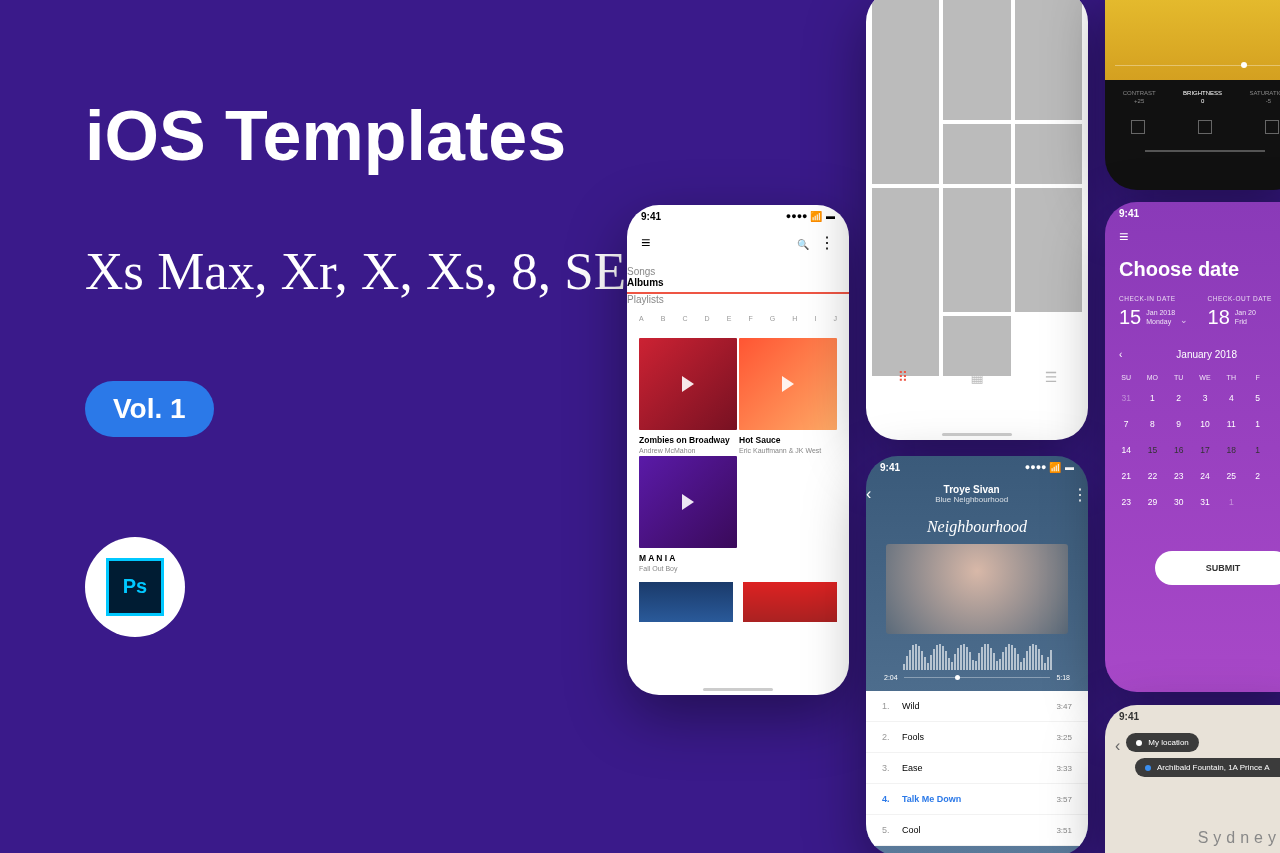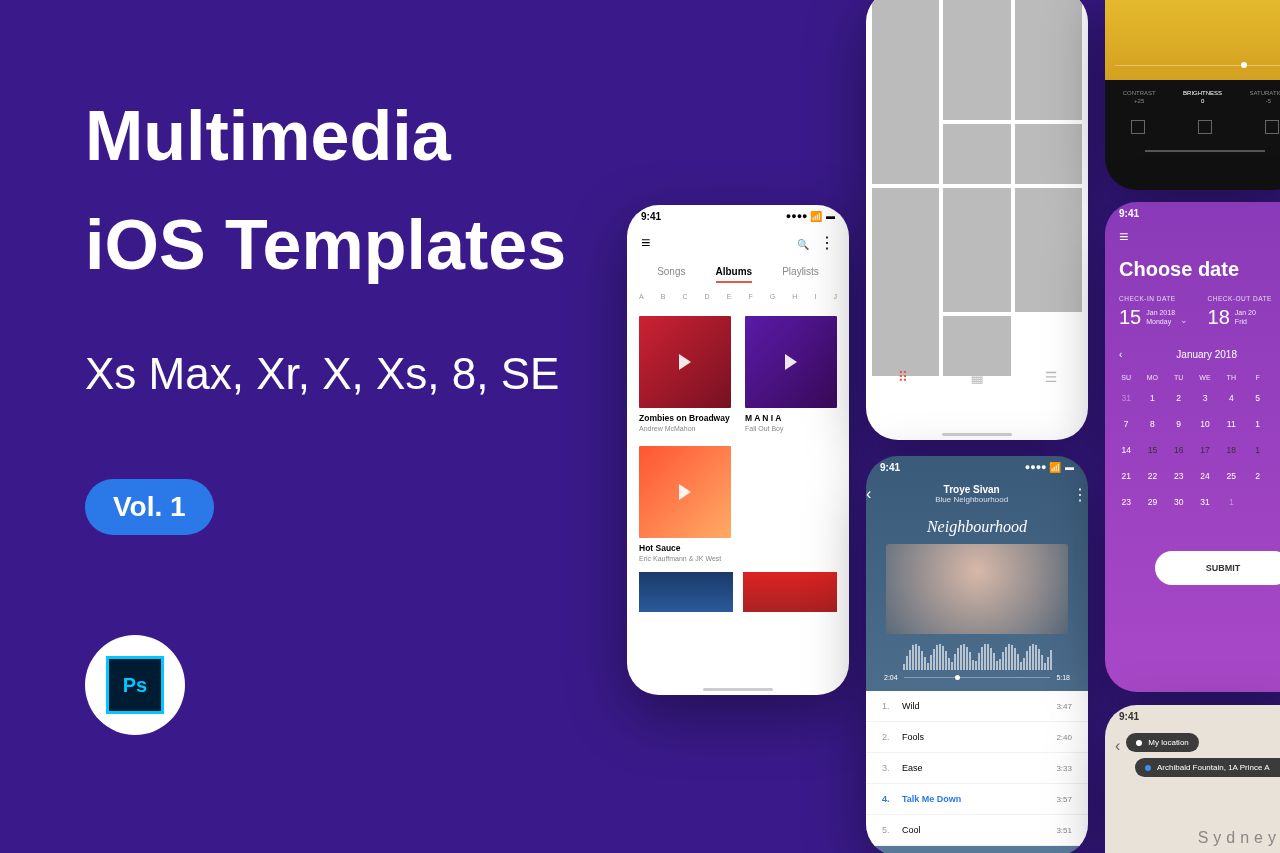--- a/index.html
+++ b/index.html
@@ -1,37 +1,37 @@
 <!DOCTYPE html>
 <html><head>
 <meta charset="utf-8">
 <style>
 * { margin: 0; padding: 0; box-sizing: border-box; font-family: -apple-system, BlinkMacSystemFont, "Segoe UI", Helvetica, Arial, sans-serif; }
 body { width: 1280px; height: 853px; background: #3a1a8a; position: relative; overflow: hidden; }
 
 .left-panel { position: absolute; left: 85px; top: 82px; color: #fff; }
 .brand { font-size: 32px; font-weight: 800; font-style: italic; letter-spacing: 1px; margin-bottom: 95px; }
 .headline { font-size: 70px; font-weight: 600; line-height: 1.55; margin-bottom: 50px; }
-.subhead { font-size: 44px; font-weight: 300; margin-bottom: 80px; }
+.subhead { font-size: 53px; font-weight: 300; margin-bottom: 80px; font-family: Liberation Serif, serif; }
 .badge { display: inline-block; background: #2b79e8; color: #fff; padding: 12px 28px; font-size: 28px; font-weight: 600; border-radius: 32px; margin-bottom: 100px; }
 .ps-icon { width: 100px; height: 100px; border-radius: 50%; background: #fff; display: flex; align-items: center; justify-content: center; }
 .ps-box { width: 58px; height: 58px; background: #001c33; border: 3px solid #00c8ff; display: flex; align-items: center; justify-content: center; color: #00c8ff; font-weight: 700; font-size: 20px; }
 
 .phone { position: absolute; background: #fff; border-radius: 32px; box-shadow: 0 20px 60px rgba(0,0,0,.4); overflow: hidden; }
 .statusbar { display: flex; justify-content: space-between; align-items: center; height: 22px; padding: 0 14px; font-size: 10px; font-weight: 600; }
 .sb-right { display: flex; gap: 3px; align-items: center; }
 .sb-sig, .sb-bat { font-size: 9px; }
 
 
 .phone1 { left: 627px; top: 205px; width: 222px; height: 490px; }
 .p1-bar { display: flex; justify-content: space-between; align-items: center; padding: 6px 14px; }
-.p1-tabs { display: flex; justify-content: center; gap: 30px; padding: 8px 0 4px; font-size: 10px; color: #888; }
+.p1-tabs { display: flex; justify-content: center; padding: 8px 0 4px; font-size: 10px; color: #888; flex-direction: column; }
 .p1-tabs .active { color: #000; font-weight: 700; border-bottom: 2px solid #e54; padding-bottom: 4px; }
 .p1-letters { display: flex; justify-content: space-between; padding: 6px 12px; font-size: 7px; color: #999; }
-.p1-grid { display: grid; grid-template-columns: 1fr 1fr; gap: 14px; padding: 10px 12px; }
+.p1-grid { display: grid; grid-template-columns: 1fr 1fr; gap: 2px; padding: 10px 12px; }
 .p1-cell .cover { width: 100%; height: 92px; background: #333; position: relative; border-radius: 1px; }
 .p1-cell .play { position: absolute; inset: 0; display: flex; align-items: center; justify-content: center; }
 .tri { width: 0; height: 0; border-left: 12px solid rgba(255,255,255,.9); border-top: 8px solid transparent; border-bottom: 8px solid transparent; }
 .p1-cell .t1 { font-size: 8.5px; font-weight: 700; margin-top: 5px; }
 .p1-cell .t2 { font-size: 7px; color: #888; margin-top: 2px; }
 .cover.c1 { background: linear-gradient(135deg,#c23,#712); }
 .cover.c2 { background: linear-gradient(135deg,#0a3d7a,#09c0e0); }
 .cover.c3 { background: linear-gradient(135deg,#f53,#fa6); }
 .cover.c4 { background: linear-gradient(135deg,#5a1aa8,#3a0a5a); }
 .p1-peek { display: grid; grid-template-columns: 1fr 1fr; gap: 10px; padding: 0 12px; }
@@ -121,21 +121,20 @@
 .sicon::before { content: "🔍"; font-size: 10px; }
 .dots::before { content: "⋮"; }
 .chevL::before { content: "‹"; }
 .chevD::before { content: "⌄"; font-size: 9px; opacity: .7; }
 </style>
 </head>
 <body>
 
 <div class="left-panel">
   <div class="headline">
-    <div>Multimedia</div>
     <div>iOS Templates</div>
   </div>
   <div class="subhead">Xs Max, Xr, X, Xs, 8, SE</div>
   <div class="badge">Vol. 1</div>
   <div class="ps-icon">
     <div class="ps-box">Ps</div>
   </div>
 </div>
 
 <div class="phone phone1">
@@ -172,36 +171,36 @@
   <div class="p1-cell">
     <div class="cover c1">
           <div class="play">
             <div class="tri"></div>
           </div>
         </div>
     <div class="t1">Zombies on Broadway</div>
     <div class="t2">Andrew McMahon</div>
   </div>
   <div class="p1-cell">
+    <div class="cover c3">
+          <div class="play">
+            <div class="tri"></div>
+          </div>
+        </div>
+    <div class="t1">Hot Sauce</div>
+    <div class="t2">Eric Kauffmann &amp; JK West</div>
+  </div>
+  <div class="p1-cell">
     <div class="cover c4">
           <div class="play">
             <div class="tri"></div>
           </div>
         </div>
     <div class="t1">M A N I A</div>
     <div class="t2">Fall Out Boy</div>
-  </div>
-  <div class="p1-cell">
-    <div class="cover c3">
-          <div class="play">
-            <div class="tri"></div>
-          </div>
-        </div>
-    <div class="t1">Hot Sauce</div>
-    <div class="t2">Eric Kauffmann &amp; JK West</div>
   </div>
     </div>
   <div class="p1-peek">
       <div class="pk1"></div>
       <div class="pk2"></div>
     </div>
   <div class="home-ind"></div>
 </div>
 
 <div class="phone phone2">
@@ -302,21 +301,21 @@
   </div>
   <div class="p3-list" id="p3-list">
   <div class="p3-row ">
     <span class="n">1.</span>
     <span class="s">Wild</span>
     <span class="d">3:47</span>
   </div>
   <div class="p3-row ">
     <span class="n">2.</span>
     <span class="s">Fools</span>
-    <span class="d">2:40</span>
+    <span class="d">3:25</span>
   </div>
   <div class="p3-row ">
     <span class="n">3.</span>
     <span class="s">Ease</span>
     <span class="d">3:33</span>
   </div>
   <div class="p3-row ac">
     <span class="n">4.</span>
     <span class="s">Talk Me Down</span>
     <span class="d">3:57</span>

